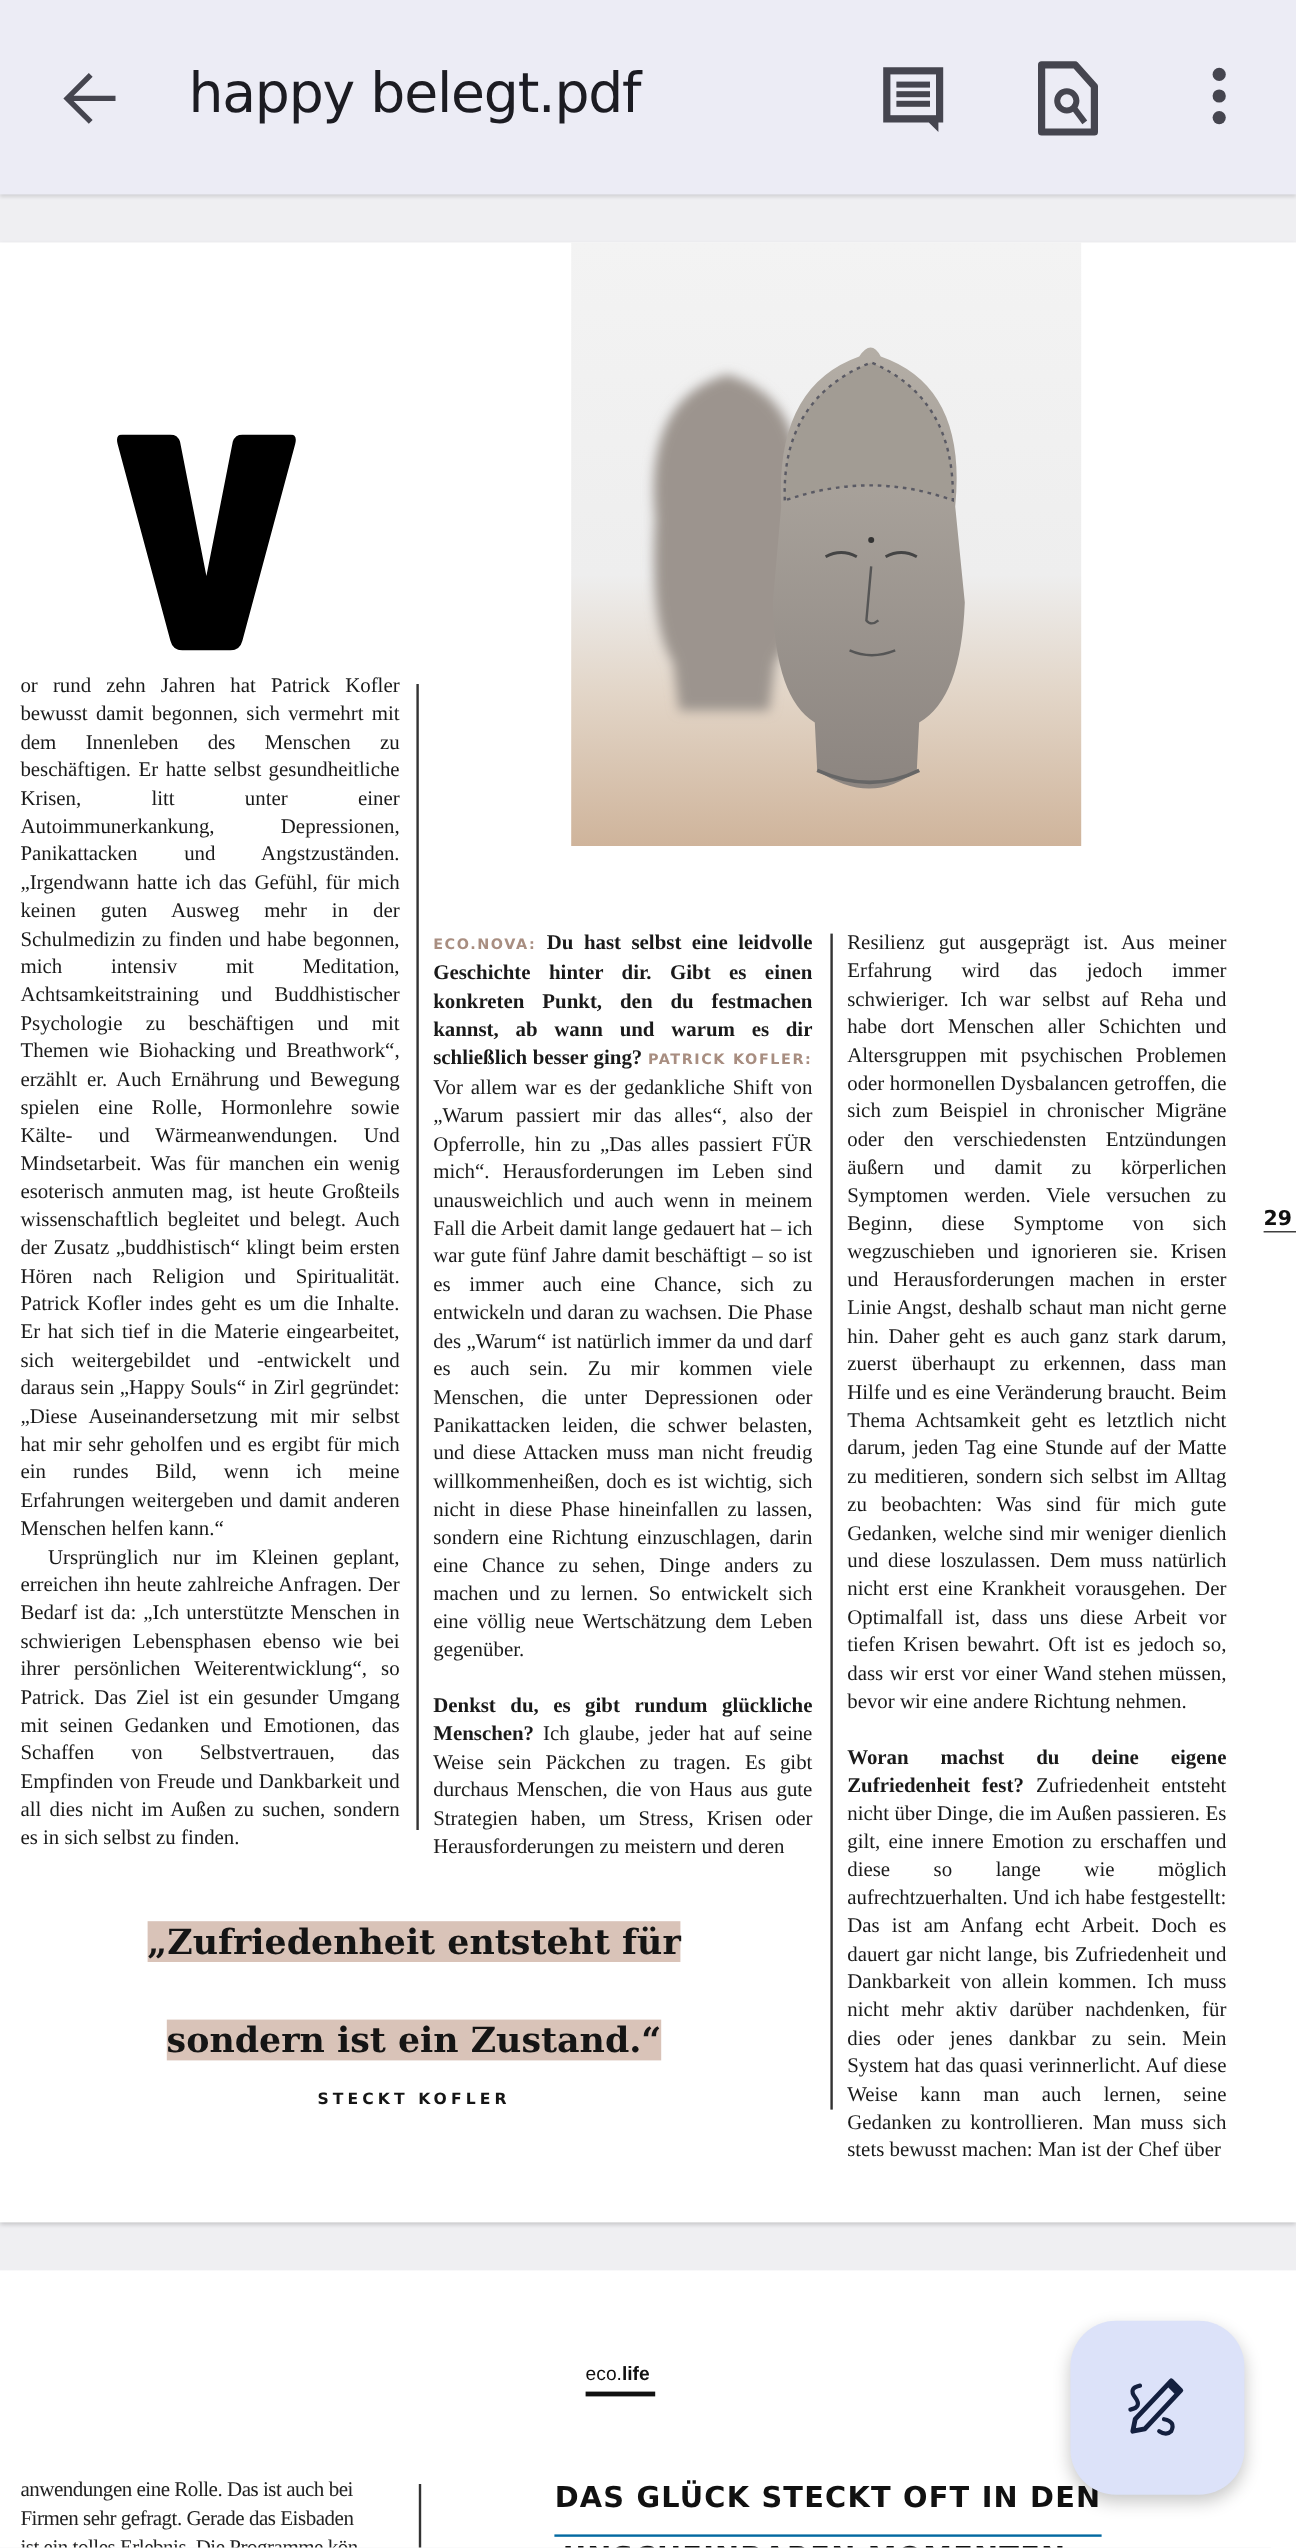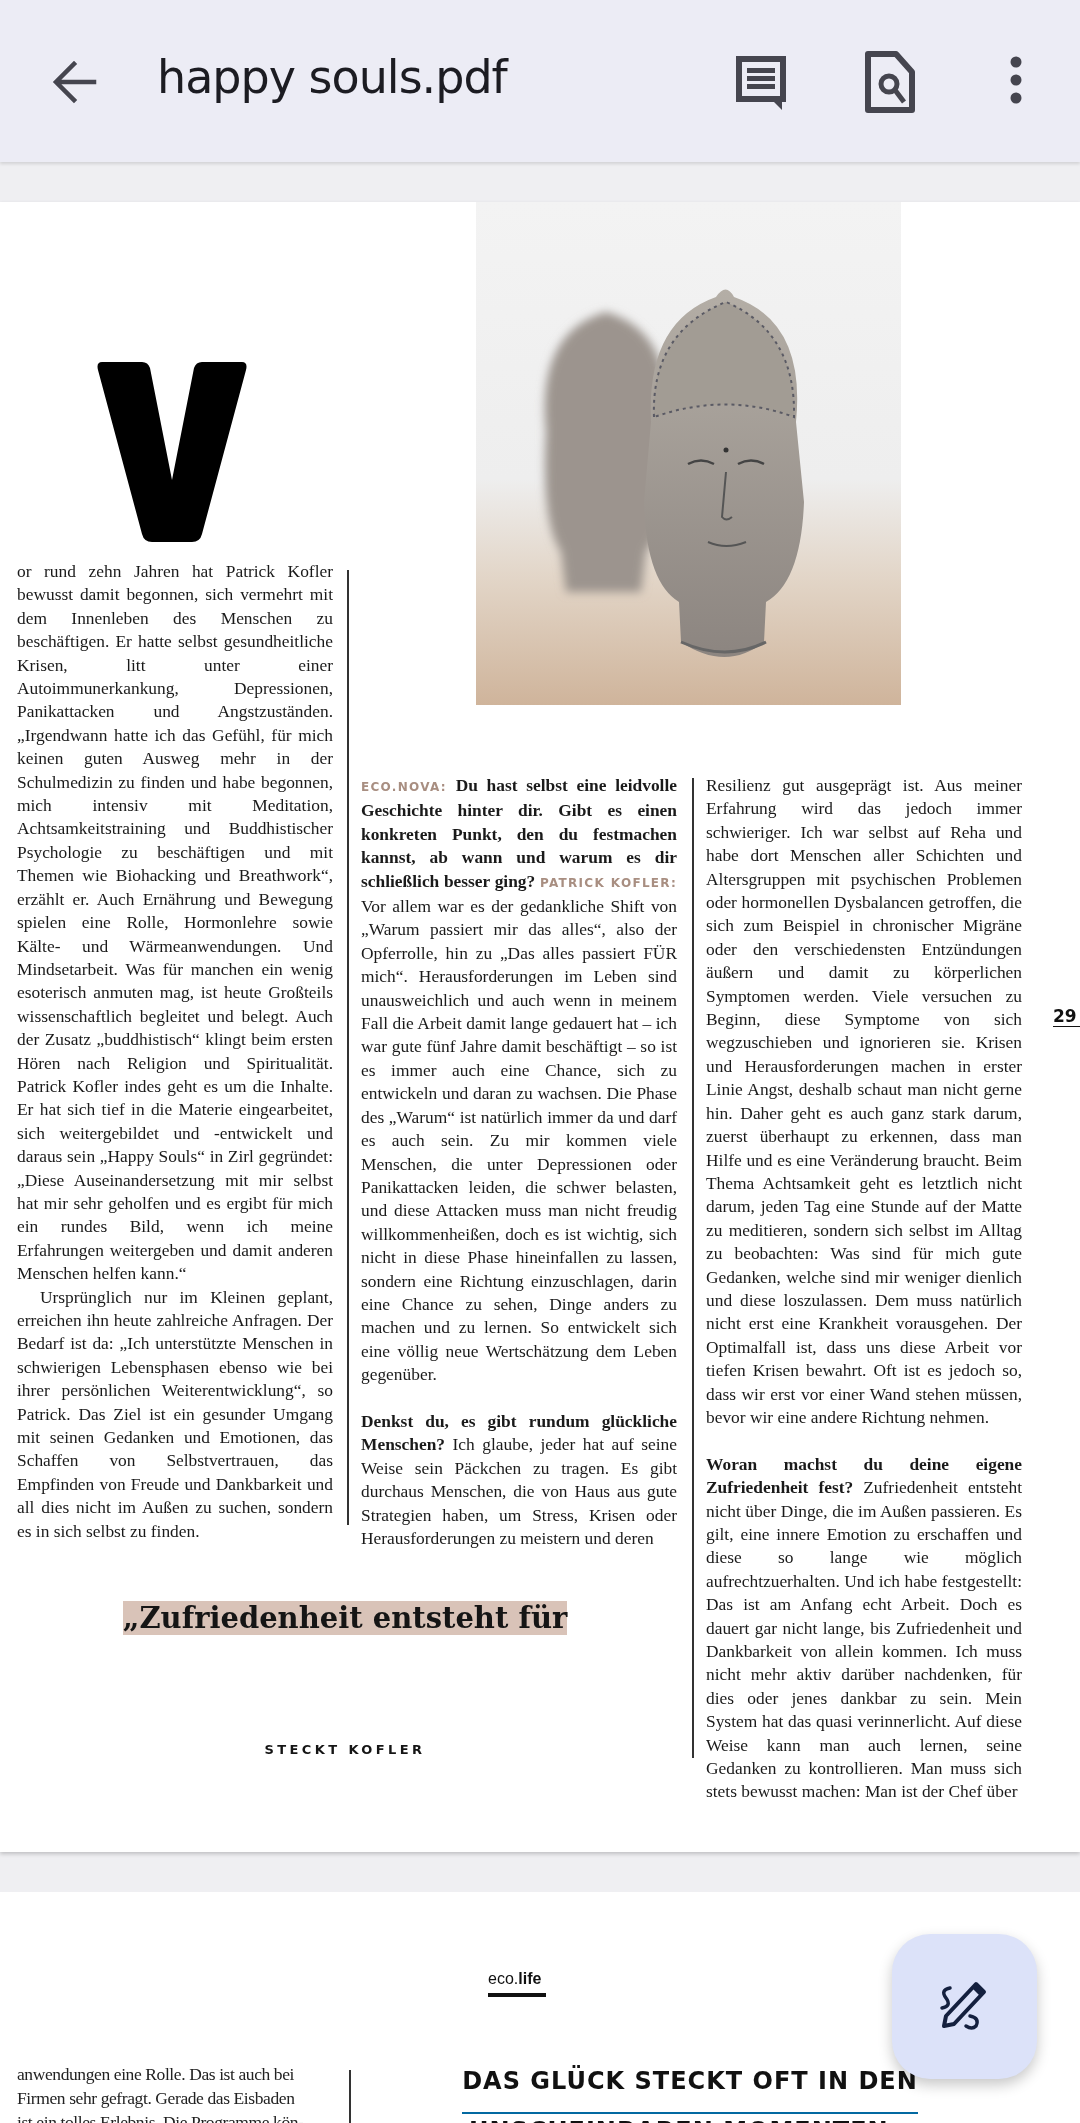--- a/index.html
+++ b/index.html
@@ -40,21 +40,21 @@
 </style>
 </head>
 <body>
 
 <div class="topbar">
   <div class="back">
     <svg width="56" height="56" viewBox="0 0 56 56">
         <path d="M48 28 H12 M28 10 L10 28 L28 46" stroke="#45454f" stroke-width="4.5" fill="none" stroke-linecap="square"></path>
       </svg>
   </div>
-  <div class="title">happy souls.pdf</div>
+  <div class="title">happy belegt.pdf</div>
   <div class="icon-btn" style="left:730px;">
     <svg width="64" height="64" viewBox="0 0 64 64">
         <path d="M6 6 H56 V52 H52 V60 L44 52 H6 Z" fill="#45454f"></path>
         <rect x="12" y="12" width="38" height="34" fill="#ECECF5"></rect>
         <rect x="17" y="18" width="28" height="5" fill="#45454f"></rect>
         <rect x="17" y="26" width="28" height="5" fill="#45454f"></rect>
         <rect x="17" y="34" width="28" height="5" fill="#45454f"></rect>
       </svg>
   </div>
   <div class="icon-btn" style="left:858px;">
@@ -121,20 +121,21 @@
     <p>Resilienz gut ausgeprägt ist. Aus meiner Erfahrung wird das jedoch immer schwieriger. Ich war selbst auf Reha und habe dort Menschen aller Schichten und Altersgruppen mit psychischen Problemen oder hormonellen Dysbalancen getroffen, die sich zum Beispiel in chronischer Migräne oder den verschiedensten Entzündungen äußern und damit zu körperlichen Symptomen werden. Viele versuchen zu Beginn, diese Symptome von sich wegzuschieben und ignorieren sie. Krisen und Herausforderungen machen in erster Linie Angst, deshalb schaut man nicht gerne hin. Daher geht es auch ganz stark darum, zuerst überhaupt zu erkennen, dass man Hilfe und es eine Veränderung braucht. Beim Thema Achtsamkeit geht es letztlich nicht darum, jeden Tag eine Stunde auf der Matte zu meditieren, sondern sich selbst im Alltag zu beobachten: Was sind für mich gute Gedanken, welche sind mir weniger dienlich und diese loszulassen. Dem muss natürlich nicht erst eine Krankheit vorausgehen. Der Optimalfall ist, dass uns diese Arbeit vor tiefen Krisen bewahrt. Oft ist es jedoch so, dass wir erst vor einer Wand stehen müssen, bevor wir eine andere Richtung nehmen.</p>
     <div class="gap"></div>
     <p><span class="bold">Woran machst du deine eigene Zufriedenheit fest?</span> <span>Zufriedenheit entsteht nicht über Dinge, die im Außen passieren. Es gilt, eine innere Emotion zu erschaffen und diese so lange wie möglich aufrechtzuerhalten. Und ich habe festgestellt: Das ist am Anfang echt Arbeit. Doch es dauert gar nicht lange, bis Zufriedenheit und Dankbarkeit von allein kommen. Ich muss nicht mehr aktiv darüber nachdenken, für dies oder jenes dankbar zu sein. Mein System hat das quasi verinnerlicht. Auf diese Weise kann man auch lernen, seine Gedanken zu kontrollieren. Man muss sich stets bewusst machen: Man ist der Chef über</span></p>
   </div>
 
   <div class="pagenum">29</div>
 
   <div class="quote">
     <span>„Zufriedenheit entsteht für</span><br>
     <br>
+    <span>sondern ist ein Zustand.“</span>
   </div>
   <div class="attrib">STECKT KOFLER</div>
 </div>
 
 <div class="page page2">
   <div class="p2brand">
     <span>eco.</span><b>life</b>
     <span class="bar"></span>
   </div>
   <div class="p2col">

